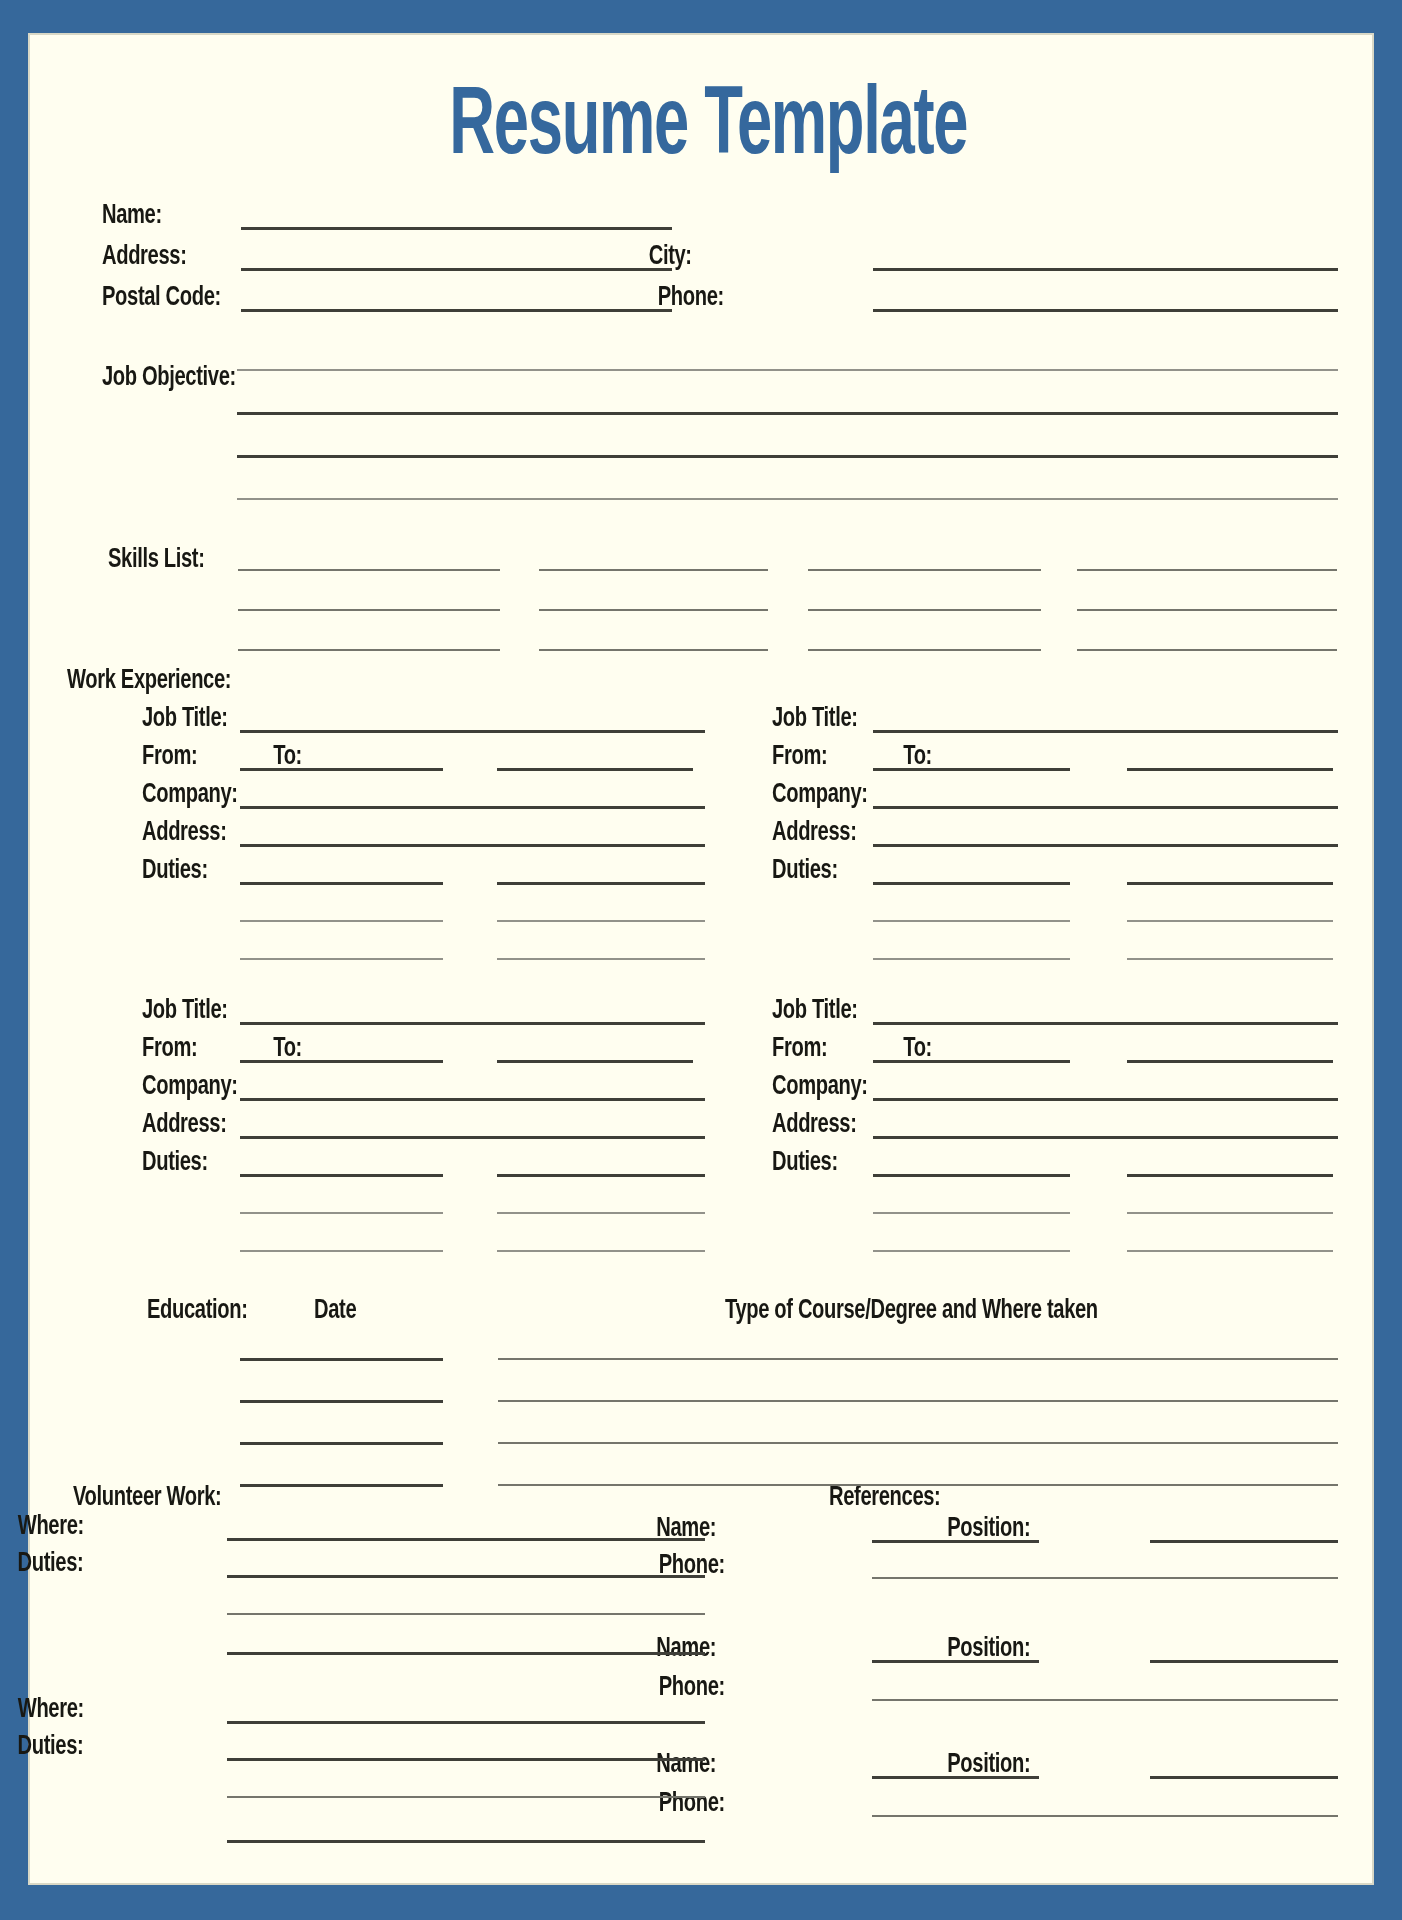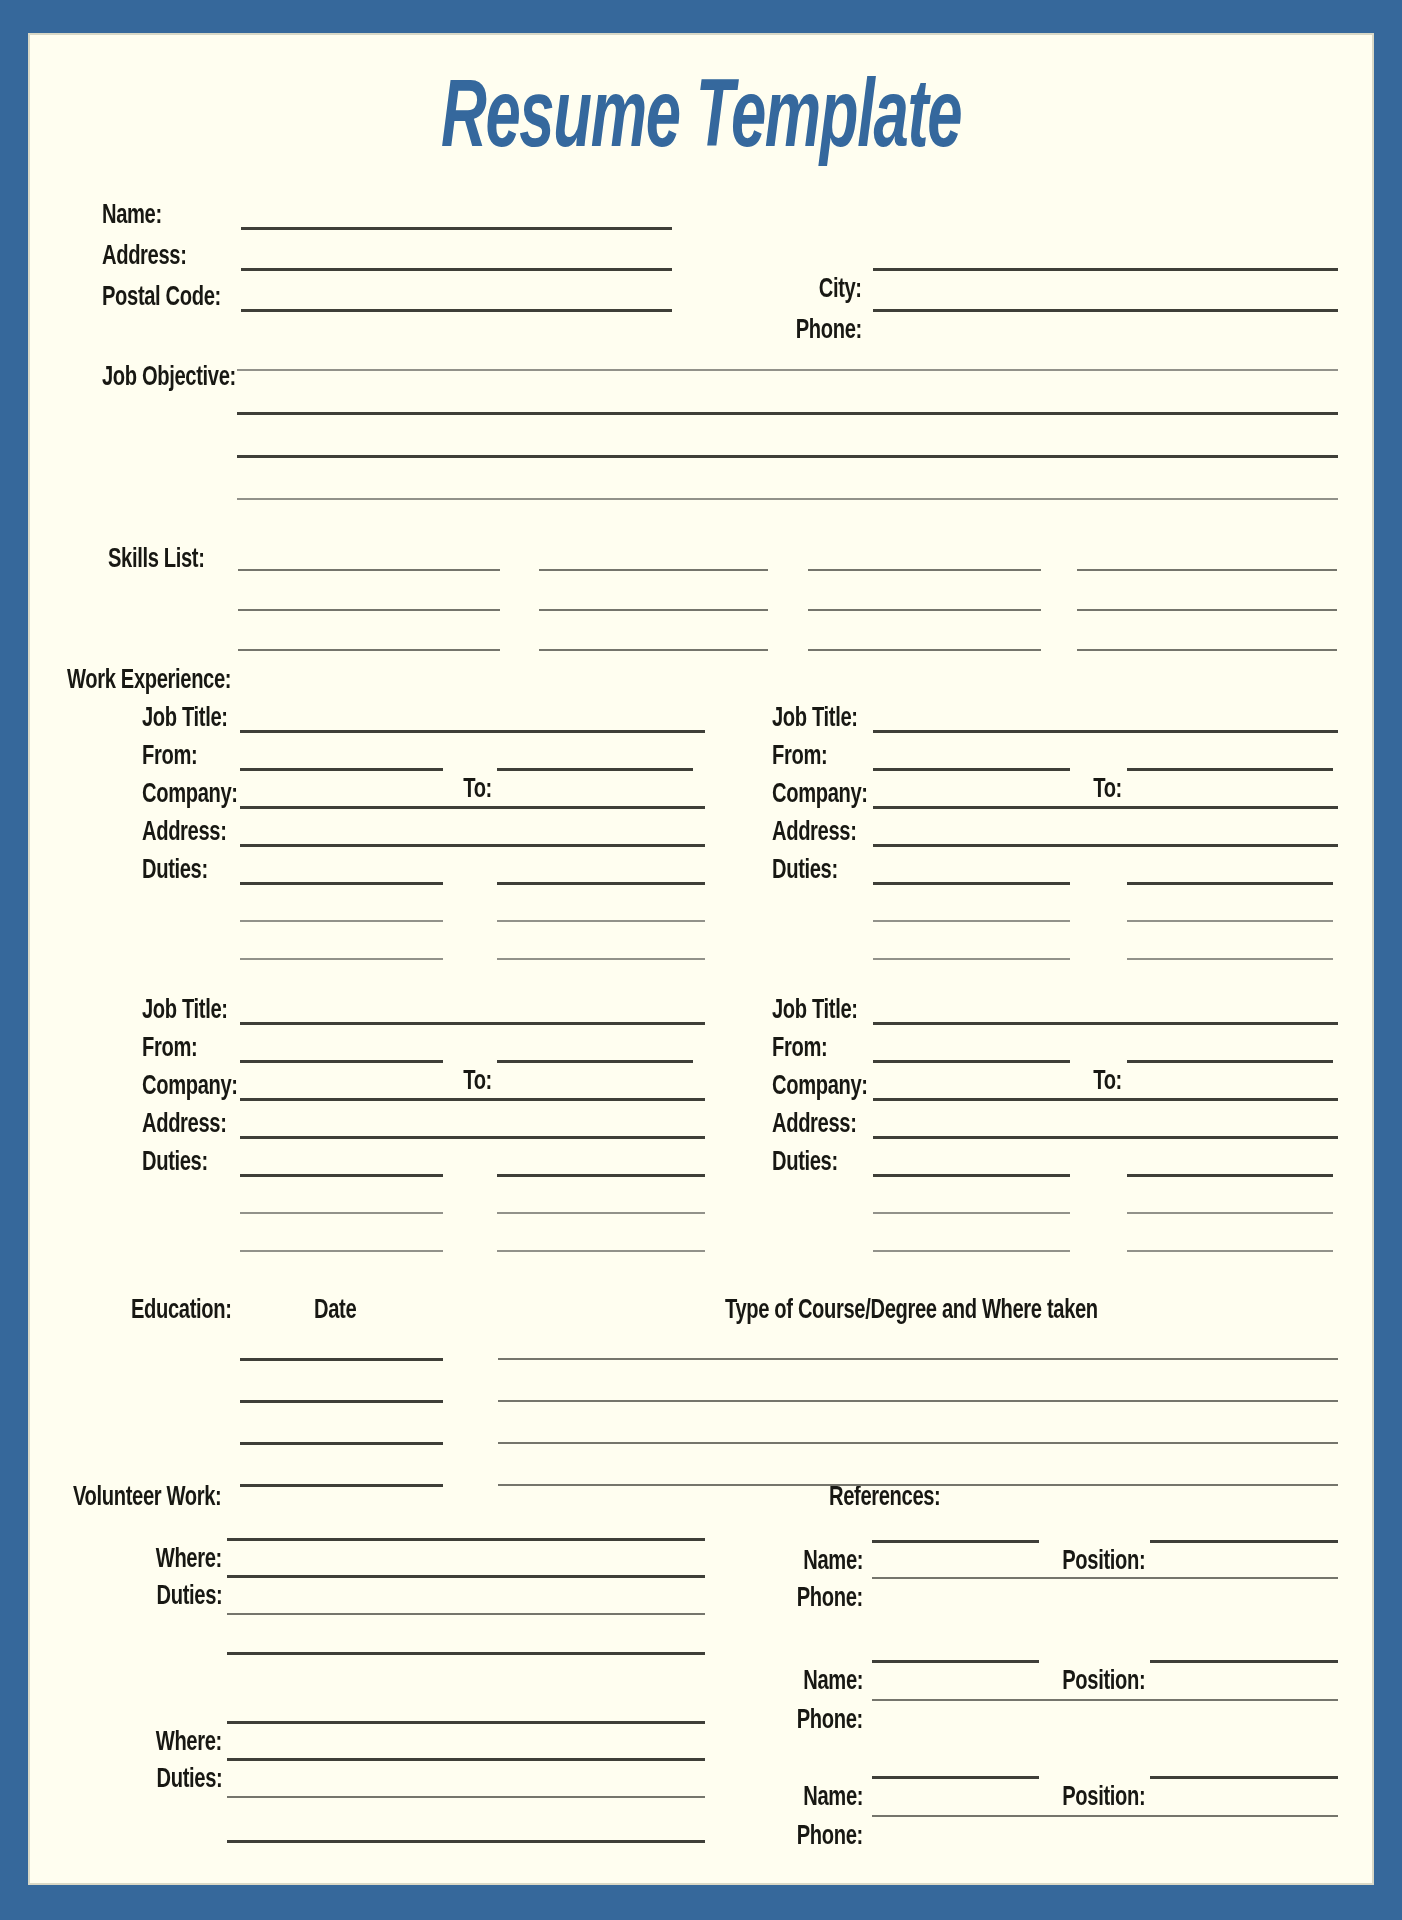--- a/index.html
+++ b/index.html
@@ -17,33 +17,33 @@
     position:absolute;top:58px;left:30px;width:1342px;
     text-align:center;font-size:96px;font-weight:700;line-height:1.15;
     color:#35689D;white-space:nowrap;
   }
   .title .sqt{display:inline-block;transform:scaleX(.66);transform-origin:50% 50%;letter-spacing:-2px;}
   .lbl{
     position:absolute;height:34px;line-height:34px;
     font-size:28px;font-weight:700;color:#181813;white-space:nowrap;
   }
   .lbl .sq{display:inline-block;transform:scaleX(.72);transform-origin:0 50%;letter-spacing:-.5px;}
-  .lbl.r{text-align:right;width:230px;margin-top:33px;}
+  .lbl.r{text-align:left;width:230px;}
   .lbl.r .sq{transform-origin:100% 50%;}
   .rule{position:absolute;height:3px;}
   .rule.d{background:#3f3f38;}
   .rule.m{background:#75756c;height:2px;}
   .rule.l{background:#92928a;height:2px;}
 </style>
 </head>
 <body>
 
 <div id="root">
   <div class="page"></div>
-  <h1 class="title" style="margin:0;font-style:italic;">
+  <h1 class="title" style="margin:7px;">
     <span class="sqt">Resume Template</span>
   </h1>
   <div id="labels-layer">
       <div class="lbl" style="left: 102px; top: 197px;"><span class="sq">Name:</span></div>
       <div class="lbl" style="left: 102px; top: 238px;"><span class="sq">Address:</span></div>
       <div class="lbl" style="left: 102px; top: 279px;"><span class="sq">Postal Code:</span></div>
       <div class="lbl r" style="right: 540px; top: 238px;"><span class="sq">City:</span></div>
       <div class="lbl r" style="right: 540px; top: 279px;"><span class="sq">Phone:</span></div>
       <div class="lbl" style="left: 102px; top: 359px;"><span class="sq">Job Objective:</span></div>
       <div class="lbl" style="left: 108px; top: 541px;"><span class="sq">Skills List:</span></div>
@@ -65,21 +65,21 @@
       <div class="lbl r" style="right: 910px; top: 1030px;"><span class="sq">To:</span></div>
       <div class="lbl" style="left: 142px; top: 1068px;"><span class="sq">Company:</span></div>
       <div class="lbl" style="left: 142px; top: 1106px;"><span class="sq">Address:</span></div>
       <div class="lbl" style="left: 142px; top: 1144px;"><span class="sq">Duties:</span></div>
       <div class="lbl" style="left: 772px; top: 992px;"><span class="sq">Job Title:</span></div>
       <div class="lbl" style="left: 772px; top: 1030px;"><span class="sq">From:</span></div>
       <div class="lbl r" style="right: 280px; top: 1030px;"><span class="sq">To:</span></div>
       <div class="lbl" style="left: 772px; top: 1068px;"><span class="sq">Company:</span></div>
       <div class="lbl" style="left: 772px; top: 1106px;"><span class="sq">Address:</span></div>
       <div class="lbl" style="left: 772px; top: 1144px;"><span class="sq">Duties:</span></div>
-      <div class="lbl" style="left: 131px; top: 1292px;"><span class="sq">Education:</span></div>
+      <div class="lbl" style="left: 147px; top: 1292px;"><span class="sq">Education:</span></div>
       <div class="lbl" style="left: 314px; top: 1292px;"><span class="sq">Date</span></div>
       <div class="lbl" style="left: 725px; top: 1292px;"><span class="sq">Type of Course/Degree and Where taken</span></div>
       <div class="lbl" style="left: 73px; top: 1479px;"><span class="sq">Volunteer Work:</span></div>
       <div class="lbl r" style="right: 1180px; top: 1508px;"><span class="sq">Where:</span></div>
       <div class="lbl r" style="right: 1180px; top: 1545px;"><span class="sq">Duties:</span></div>
       <div class="lbl r" style="right: 1180px; top: 1691px;"><span class="sq">Where:</span></div>
       <div class="lbl r" style="right: 1180px; top: 1728px;"><span class="sq">Duties:</span></div>
       <div class="lbl" style="left: 782px; top: 1479px; margin-left: 47px;"><span class="sq">References:</span></div>
       <div class="lbl r" style="right: 539px; top: 1510px;"><span class="sq">Name:</span></div>
       <div class="lbl r" style="right: 257px; top: 1510px;"><span class="sq">Position:</span></div>

